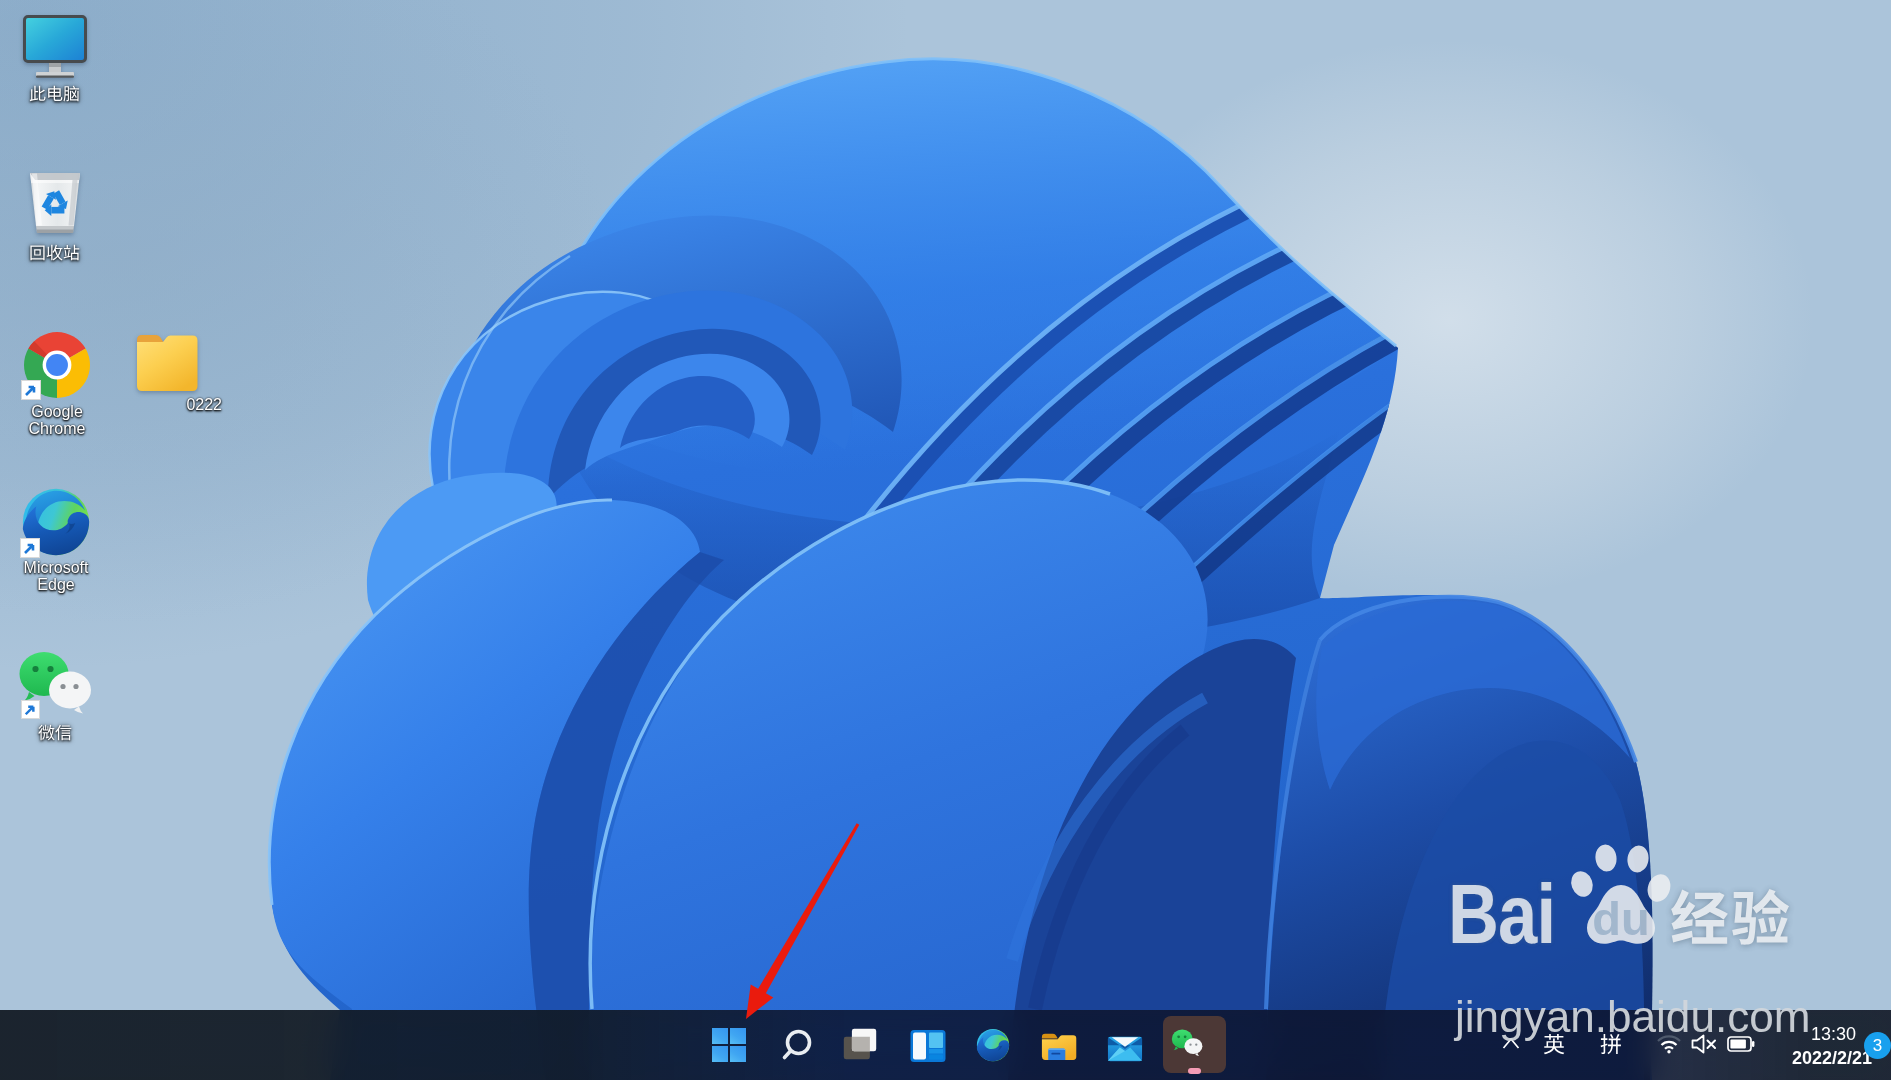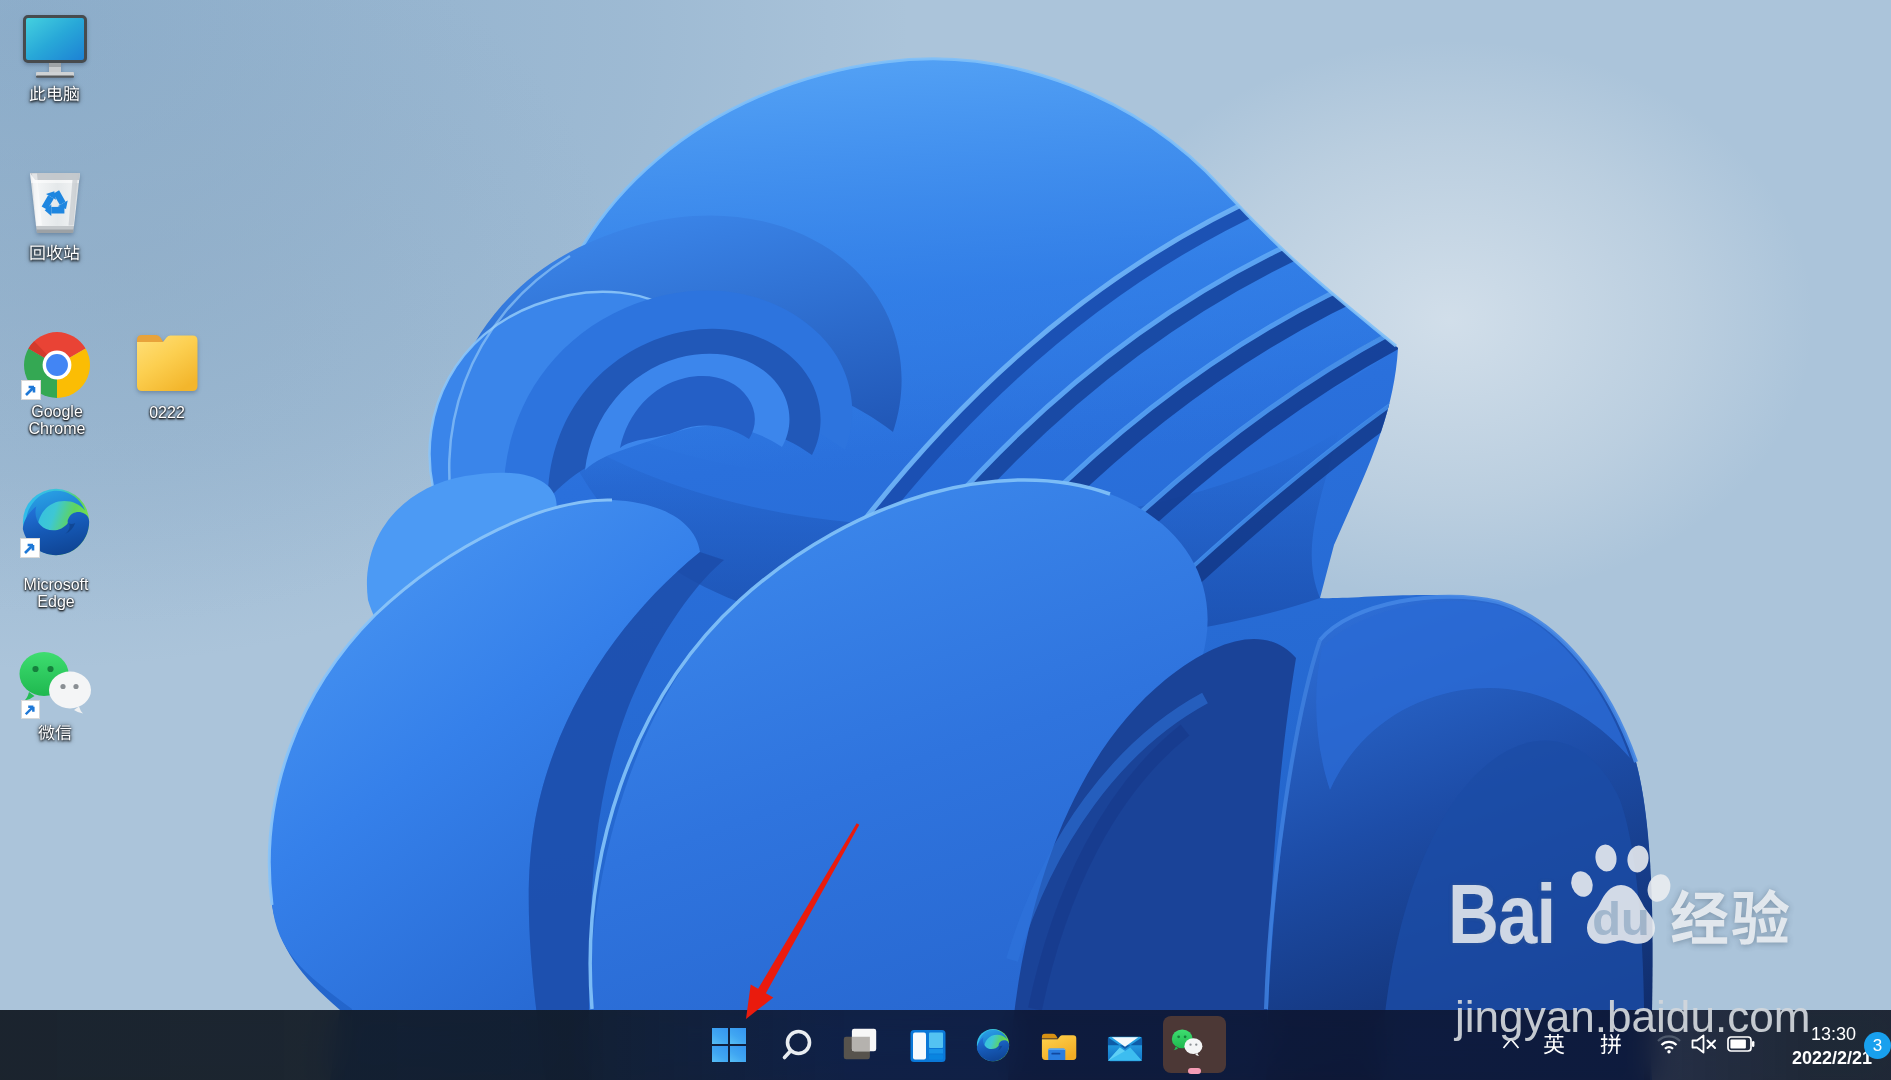--- a/index.html
+++ b/index.html
@@ -339,21 +339,21 @@
         <linearGradient id="fold" x1="0" y1="0" x2="0.7" y2="1">
    <stop offset="0" stop-color="#ffe07a"></stop>
           <stop offset="0.5" stop-color="#fccf50"></stop>
           <stop offset="1" stop-color="#f3b62c"></stop>
         </linearGradient>
       </defs>
   <path d="M2 10 q0 -5 5 -5 h14 q3 0 4.5 2.5 l3 5 H2 Z" fill="#e8a33b"></path>
   <path d="M2 56 V12 h26 l3.5 -4.5 q1.5 -2 4 -2 h22 q5 0 5 5 V56 q0 5 -5 5 H7 q-5 0 -5 -5 Z" fill="url(#fold)"></path>
   <path d="M2 56 V20 q10 -3 30 -3 t30 3 V56 q0 5 -5 5 H7 q-5 0 -5 -5 Z" fill="#fbc843" opacity="0.0"></path>
  </svg>
- <div class="dlabel" style="margin-top:12px;">0222</div>
+ <div class="dlabel" style="margin-top:4px;text-align:right;">0222</div>
 </div>
 <div class="dicon" style="left:0;top:485px;width:112px;">
  <svg width="74" height="74" viewBox="0 0 48 48" style="display:block;margin:0 auto;">
   <defs>
    <linearGradient id="EGf" x1="0.1" y1="0.2" x2="0.95" y2="0.5">
     <stop offset="0" stop-color="#30bce9"></stop>
           <stop offset="0.45" stop-color="#3ec7d4"></stop>
           <stop offset="0.75" stop-color="#5ed45f"></stop>
           <stop offset="1" stop-color="#74df4e"></stop>
         </linearGradient>
@@ -366,21 +366,21 @@
     <stop offset="0" stop-color="#2272d8"></stop>
           <stop offset="0.5" stop-color="#1558b4"></stop>
           <stop offset="1" stop-color="#0f4494"></stop>
         </linearGradient>
   </defs>
   <circle cx="24" cy="24" r="21.5" fill="url(#EGf)"></circle>
   <path d="M 12.5 8 A 21.5 21.5 0 0 0 17 44.3 C 13.8 40.3 11.9 35.3 11.9 29.8 C 11.9 18.8 18.9 10.4 29.4 10.4 C 34.9 10.4 39.8 12.7 42.8 16.5 C 40.7 11 36 6.3 29.5 4.4 C 23.4 2.7 17 4.2 12.5 8 Z" fill="url(#EGs)"></path>
   <path d="M 31.7 24.6 C 29.5 27.6 26 29.4 22.1 29.4 C 15.8 29.4 10.7 24.5 10.7 17.6 C 10.7 16.3 10.9 15 11.3 13.8 C 5.9 17.8 2.5 24.2 2.5 28.6 C 4.7 38.3 13.4 45.5 24 45.5 C 32.5 45.5 39.8 40.6 43.3 33.4 C 44.7 30.6 45.5 27.4 45.5 24 C 45.6 20.5 43.4 18.6 40.6 17.8 C 37.2 16.9 33.8 18.3 32.3 21.3 C 31.5 22.9 31.4 23.6 31.7 24.6 Z" fill="url(#EGw)"></path>
   <path d="M 31.7 24.6 C 33.2 25.6 35.1 25.5 36.5 24.6 C 35.3 27.9 33.2 30.3 30.1 31.6 C 32.7 29.6 33.2 27.0 32.6 25.4 Z" fill="#0d3a7e" opacity="0.55"></path>
  </svg>
- <div class="dlabel" style="margin-top:17px;">Microsoft<br>Edge</div>
+ <div class="dlabel" style="margin-top:0px;">Microsoft<br>Edge</div>
 </div>
 <svg width="20" height="20" viewBox="0 0 20 20" style="position:absolute;left:20px;top:538px;">
   <rect x="0.5" y="0.5" width="19" height="19" fill="#ffffff" stroke="#d9d9d9"></rect>
   <path d="M5 15 L13 7 M13 7 L7.6 7 M13 7 L13 12.4" stroke="#1e78d7" stroke-width="2.6" fill="none"></path>
 </svg>
 <div class="dicon" style="left:0;top:648px;width:112px;">
  <svg width="78" height="70" viewBox="0 0 78 70" style="display:block;margin:0 auto;">
   <defs>
         <linearGradient id="wxg" x1="0" y1="0" x2="0" y2="1">
    <stop offset="0" stop-color="#3edd70"></stop>

